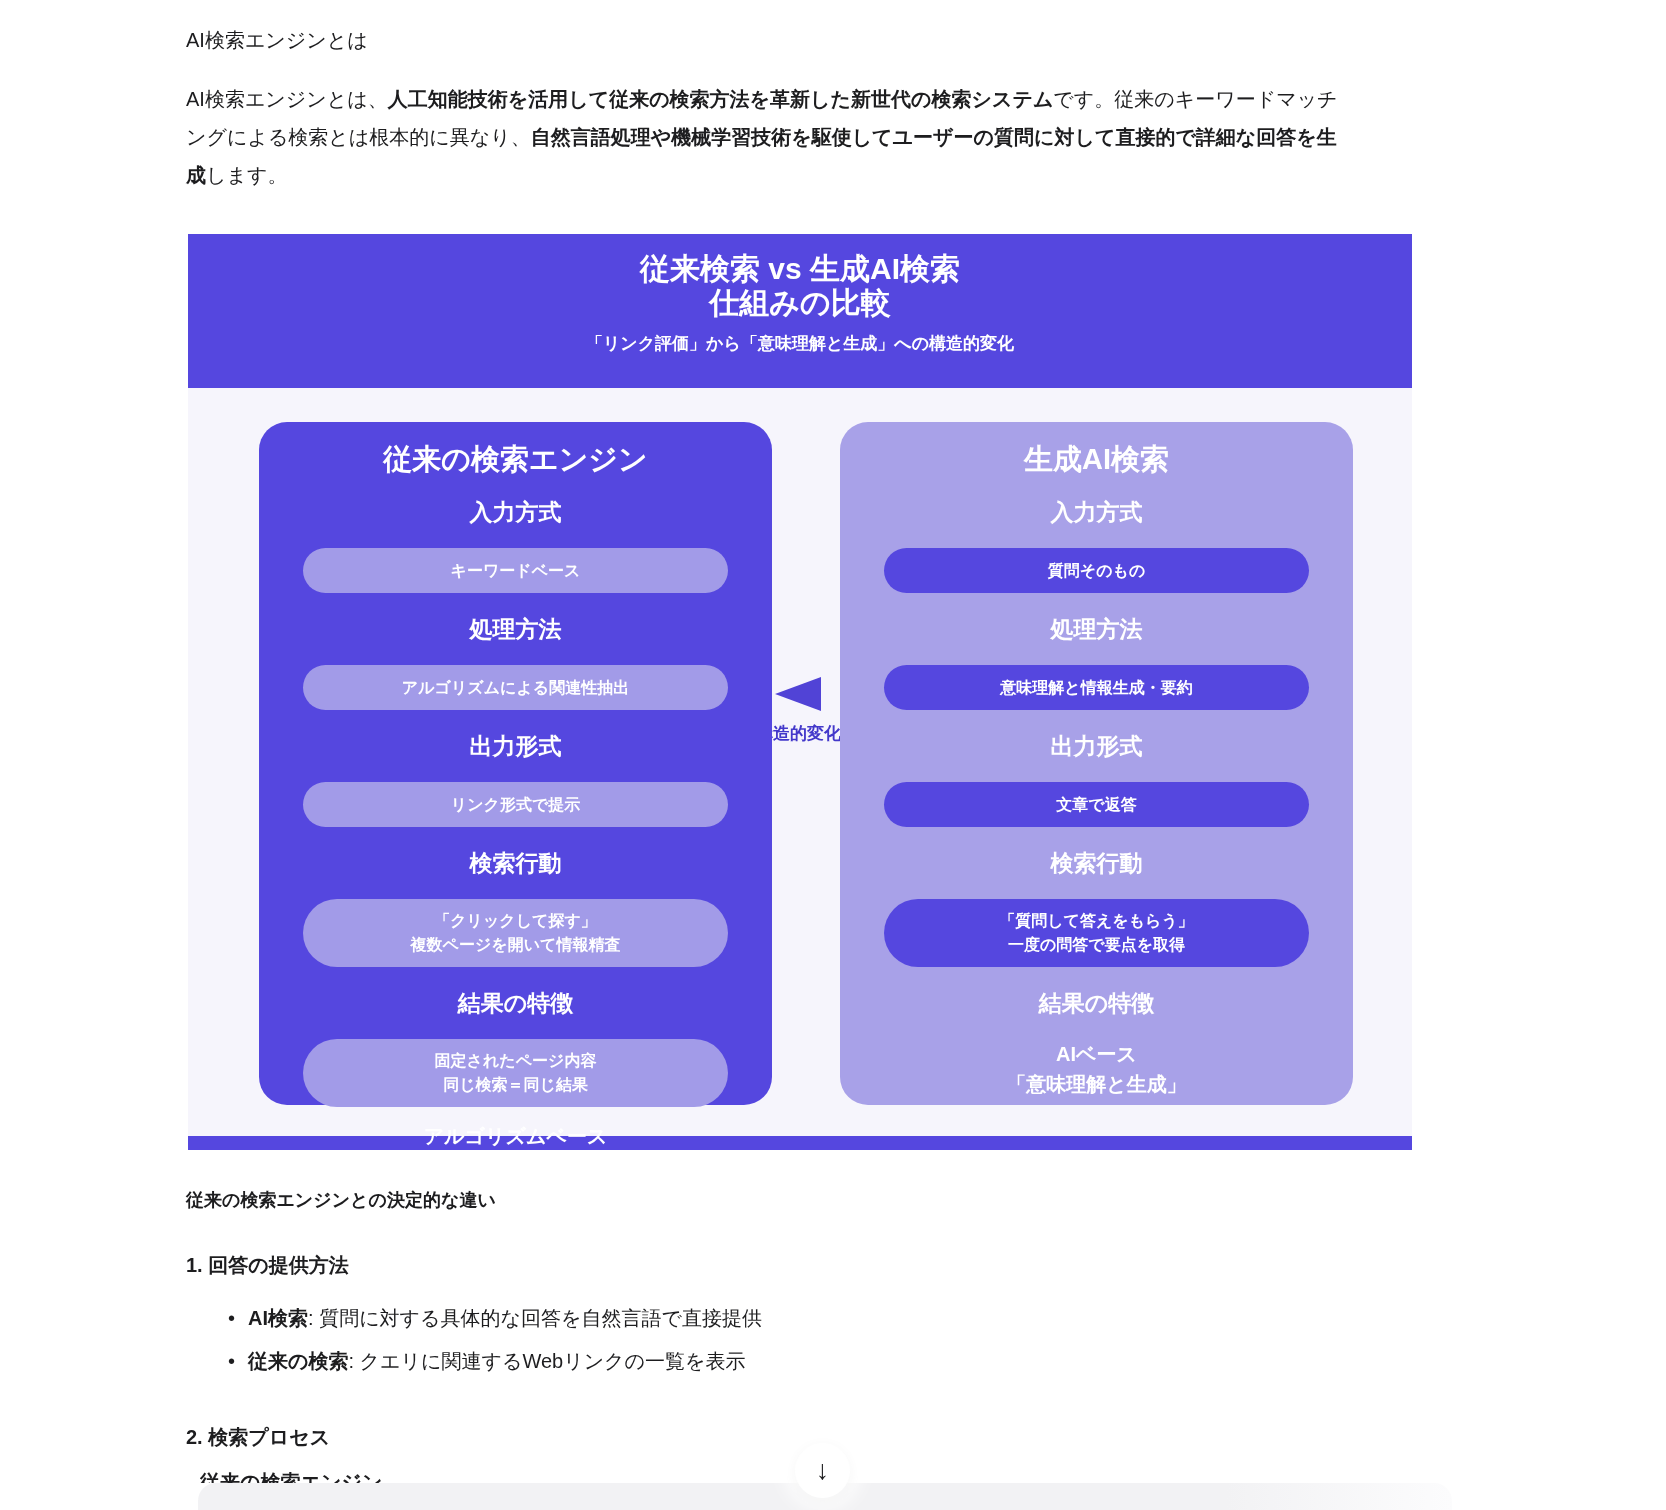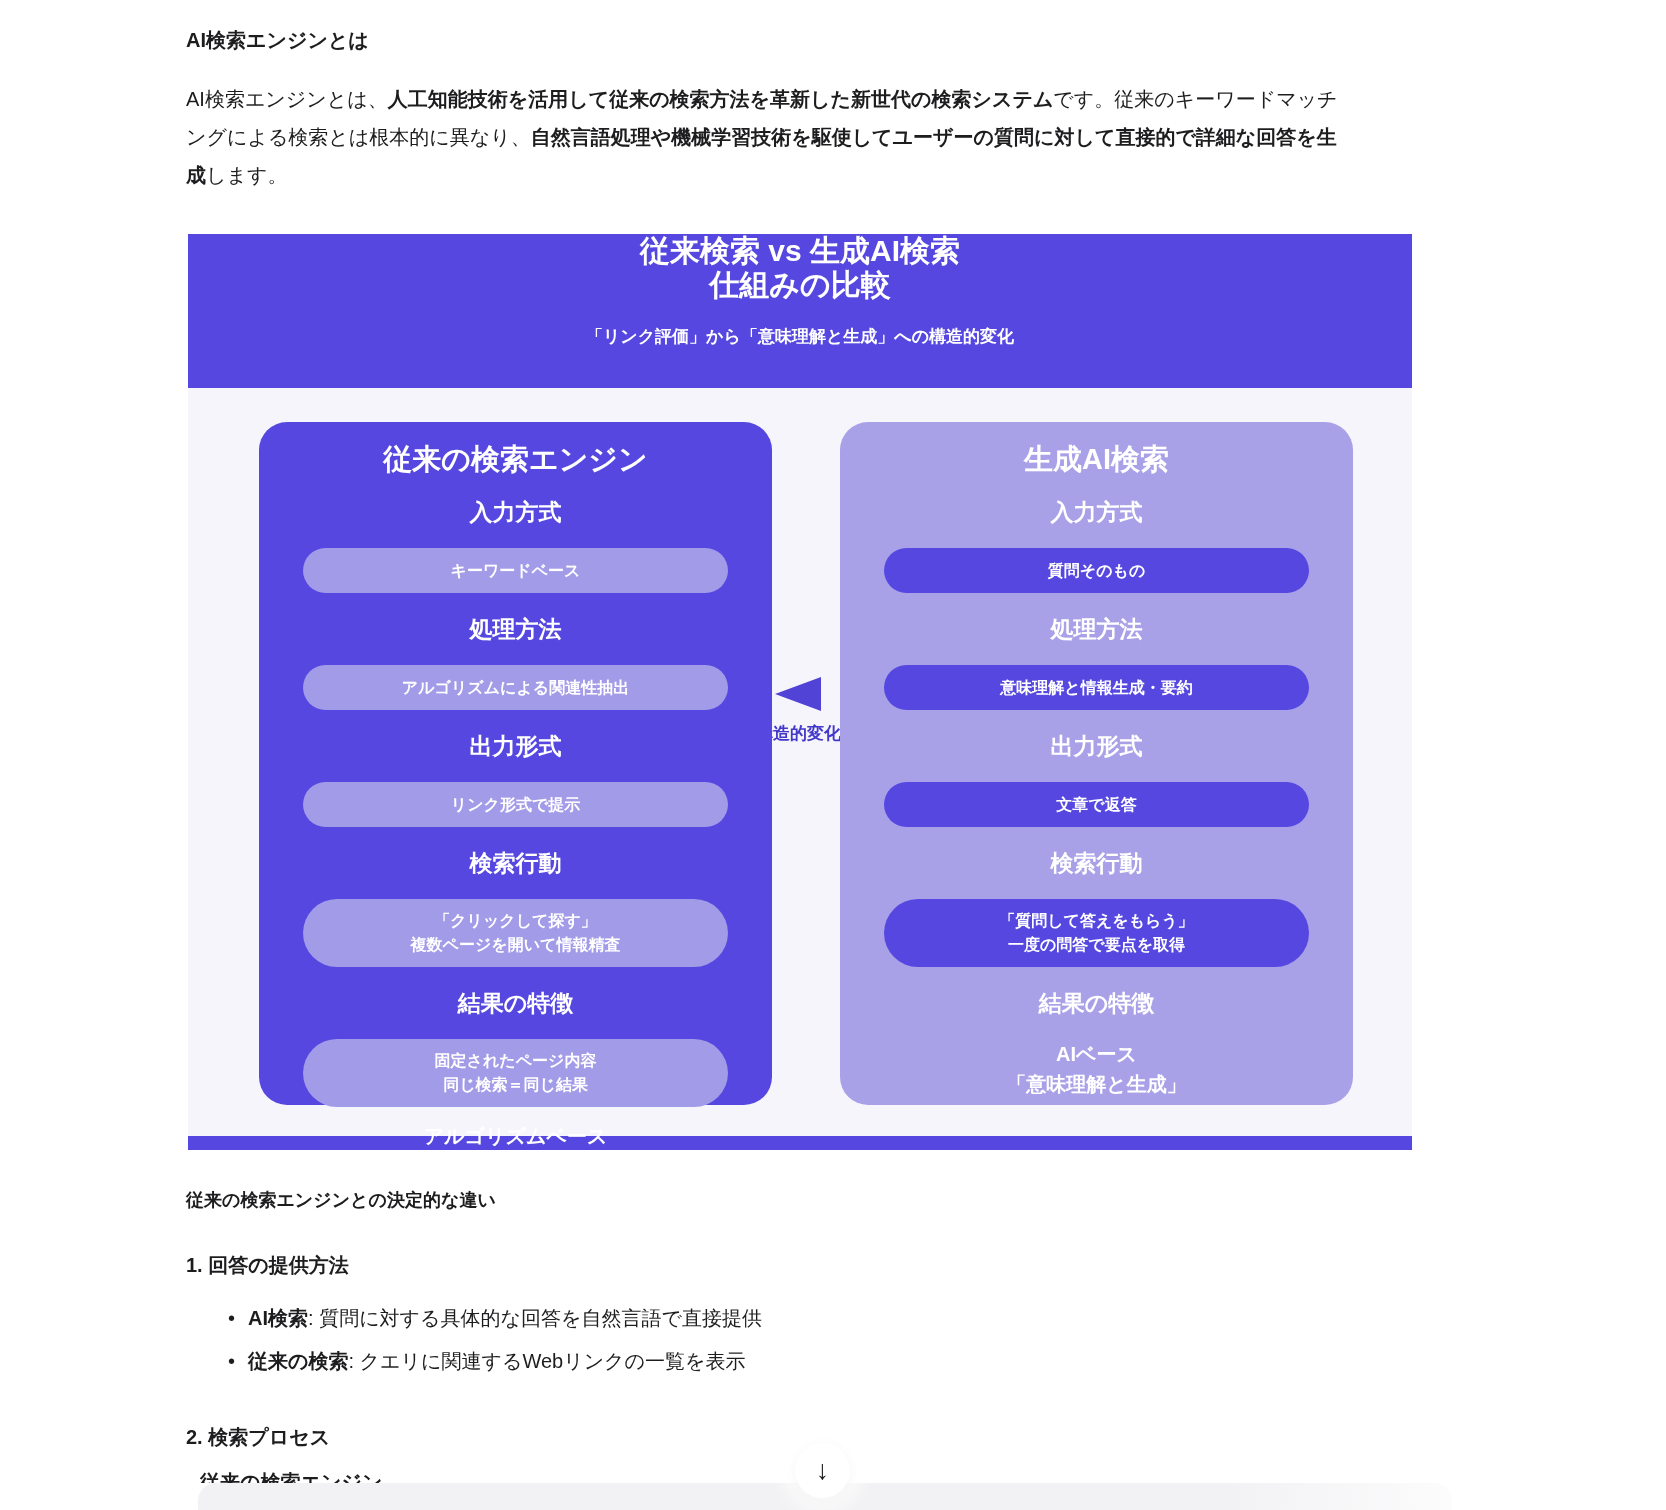--- a/index.html
+++ b/index.html
@@ -1,28 +1,28 @@
 <!DOCTYPE html>
 <html style="--primary: #5547DF; --pill_light: #A29BE8; --column_light: #A8A1E8; --body_bg: #F6F5FC; --arrow: #5143D6; --label_text: #4338CA; --band_bg: #F2F2F4;"><head>
 <meta charset="utf-8">
 <style>
   html,body{margin:0;padding:0;background:#ffffff;}
   .page{
     position:relative;width:1666px;height:1510px;background:#ffffff;overflow:hidden;
     font-family:"Liberation Sans","DejaVu Sans",sans-serif;color:#1d1d1f;
   }
   
-  .intro-heading{position:absolute;left:186px;top:27px;margin:0;font-size:20px;font-weight:bold;line-height:26px;}
+  .intro-heading{position:absolute;left:186px;top:27px;margin:0;font-size:20px;font-weight:normal;line-height:26px;}
   .intro-paragraph{position:absolute;left:186px;top:80px;margin:0;width:1158px;font-size:20px;line-height:38px;}
   .intro-paragraph .b{font-weight:bold;}
   
   .infographic{position:absolute;left:188px;top:234px;width:1224px;margin:0;}
-  .ig-header{background:var(--primary,#5547DF);color:#fff;text-align:center;height:154px;box-sizing:border-box;}
+  .ig-header{background:var(--primary,#5547DF);color:#fff;text-align:center;height:154px;box-sizing:border-box;padding-top:18px;}
   .ig-title{font-size:30px;font-weight:bold;line-height:34px;}
-  .ig-subtitle{font-size:17px;font-weight:bold;margin-top:23px;}
+  .ig-subtitle{font-size:17px;font-weight:bold;margin-top:12px;}
   .ig-body{position:relative;background:var(--body_bg,#F6F5FC);height:748px;}
   .col{position:absolute;top:34px;width:513px;height:683px;border-radius:28px;color:#fff;text-align:center;
        box-sizing:border-box;padding-top:20px;z-index:2;}
   .col-left{left:71px;background:var(--primary,#5547DF);}
   .col-right{left:652px;background:var(--column_light,#A8A1E8);}
   .col-title{margin:0 0 14px 0;font-size:29px;font-weight:bold;line-height:34px;}
   .sec-label{font-size:23px;font-weight:bold;line-height:26px;margin:23px 0;}
   .pill{margin:0 44px;border-radius:40px;font-size:16px;font-weight:bold;line-height:24px;padding:10px 8px;
         white-space:pre-line;display:flex;align-items:center;justify-content:center;min-height:45px;box-sizing:border-box;}
   .col-left .pill{background:var(--pill_light,#A29BE8);margin-top:14px;}

